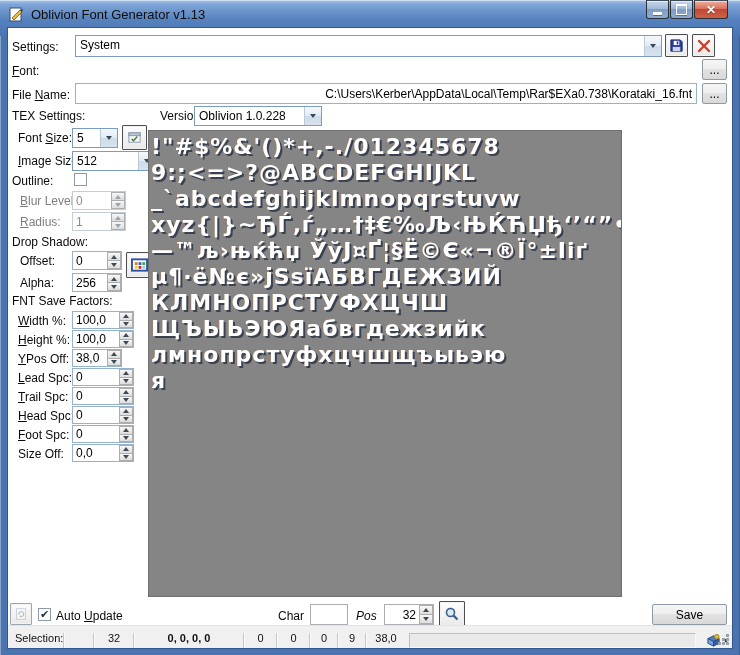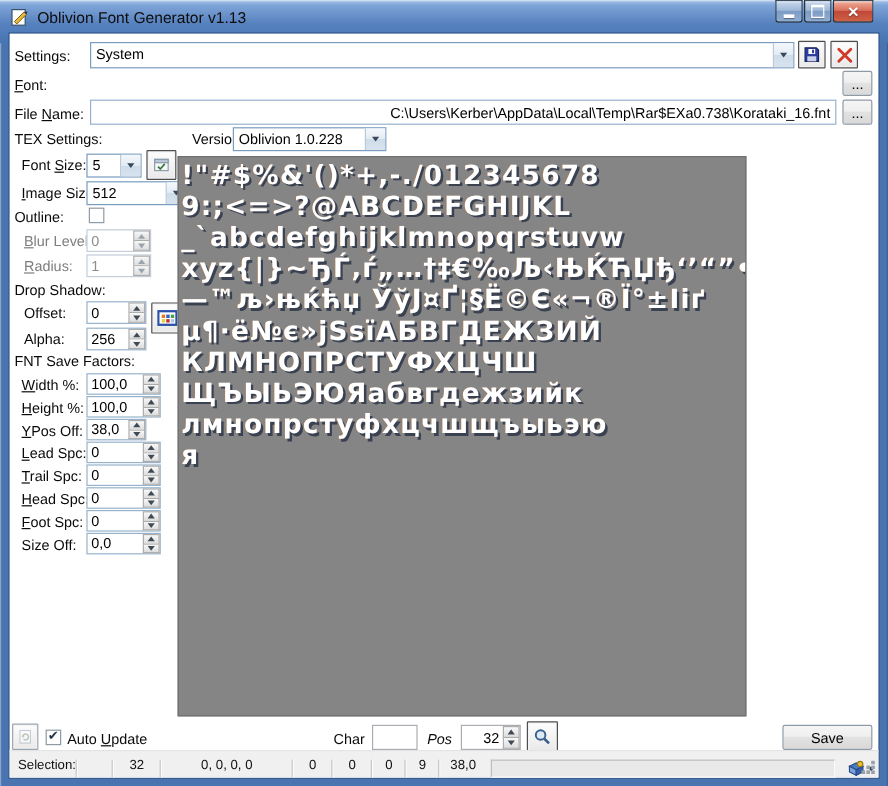--- a/index.html
+++ b/index.html
@@ -378,21 +378,21 @@
     </div>
     <div class="btn" style="left:644px;top:576px;width:75px;height:21px;">Save</div>
 
     <div class="statusbar">
       <div class="scell" style="width:52px;text-align:left;padding-left:4px;">Selection:</div>
       <div class="ssep"></div>
       <div class="scell" style="width:28px;"></div>
       <div class="ssep"></div>
       <div class="scell" style="width:38px;">32</div>
       <div class="ssep"></div>
-      <div class="scell" style="width:108px;">0, 0, 0, 0</div>
+      <div class="scell" style="width:108px;font-weight:bold;">0, 0, 0, 0</div>
       <div class="ssep"></div>
       <div class="scell" style="width:31px;">0</div>
       <div class="ssep"></div>
       <div class="scell" style="width:31px;">0</div>
       <div class="ssep"></div>
       <div class="scell" style="width:26px;">0</div>
       <div class="ssep"></div>
       <div class="scell" style="width:26px;">9</div>
       <div class="ssep"></div>
       <div class="scell" style="width:38px;">38,0</div>

